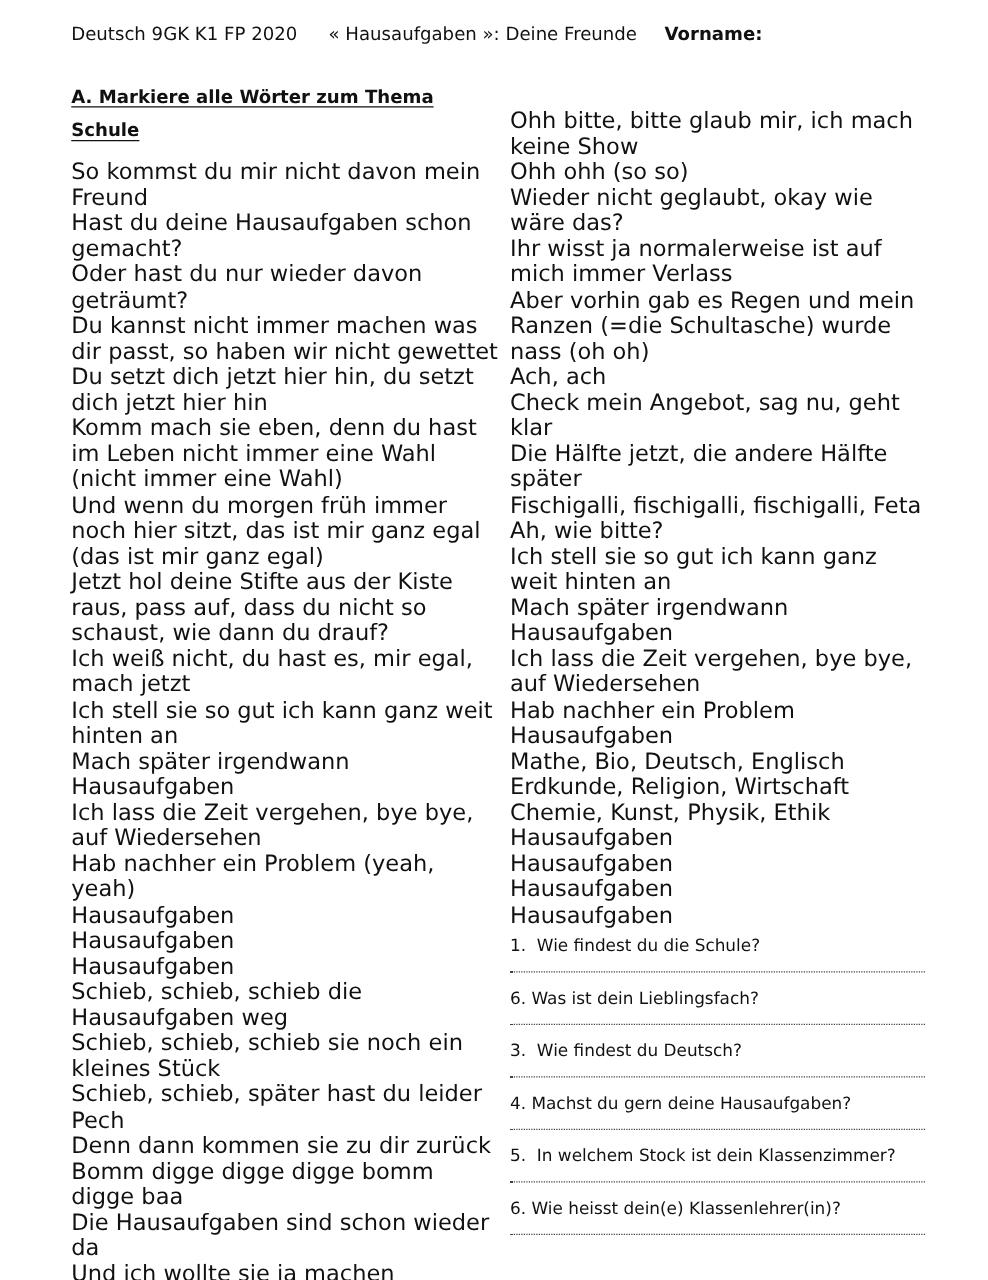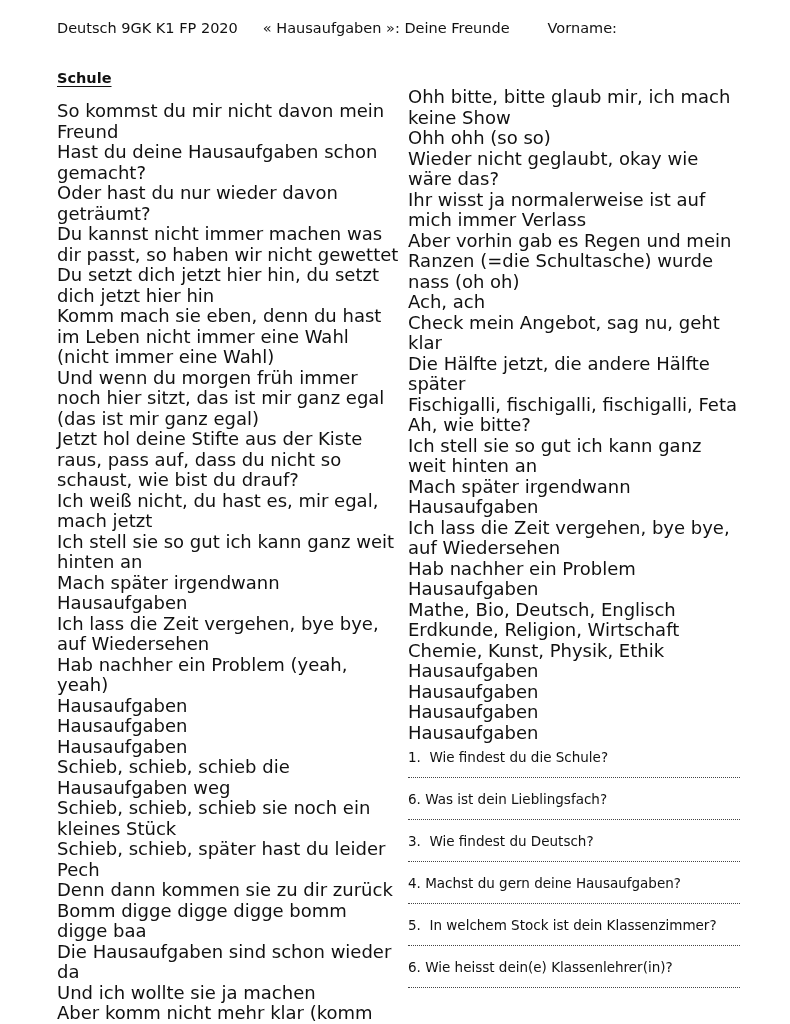--- a/index.html
+++ b/index.html
@@ -21,21 +21,21 @@
     padding: 18px 50px 0 57px;
   }
   .doc-header {
     display: flex;
     align-items: baseline;
     font-size: 14.5px;
     line-height: 20px;
     white-space: pre;
   }
   .doc-header .song-title { margin-left: 25px; }
-  .doc-header .name-label { margin-left: 38px; }
+  .doc-header .name-label { margin-left: 22px; font-weight: bold; }
   .content {
     display: flex;
     margin-top: 27px;
   }
   .col-left {
     width: 345px;
     margin-right: 6px;
     flex: 0 0 auto;
   }
   .col-right {
@@ -81,31 +81,32 @@
   <div class="doc-header">
     <span class="course-code">Deutsch 9GK K1 FP 2020</span>
     <span class="song-title">« Hausaufgaben »: Deine Freunde</span>
     <span class="name-label">Vorname:</span>
   </div>
 
   <div class="content">
 
     <div class="col-left">
       <div class="section-heading">
+        <div>A. Markiere alle Wörter zum Thema</div>
         <div>Schule</div>
       </div>
       <div class="lyrics">
           <div class="lyric-line">So kommst du mir nicht davon mein Freund</div>
           <div class="lyric-line">Hast du deine Hausaufgaben schon gemacht?</div>
           <div class="lyric-line">Oder hast du nur wieder davon geträumt?</div>
           <div class="lyric-line">Du kannst nicht immer machen was dir passt, so haben wir nicht gewettet</div>
           <div class="lyric-line">Du setzt dich jetzt hier hin, du setzt dich jetzt hier hin</div>
           <div class="lyric-line">Komm mach sie eben, denn du hast im Leben nicht immer eine Wahl (nicht immer eine Wahl)</div>
           <div class="lyric-line">Und wenn du morgen früh immer noch hier sitzt, das ist mir ganz egal (das ist mir ganz egal)</div>
-          <div class="lyric-line">Jetzt hol deine Stifte aus der Kiste raus, pass auf, dass du nicht so schaust, wie bist du drauf?</div>
+          <div class="lyric-line">Jetzt hol deine Stifte aus der Kiste raus, pass auf, dass du nicht so schaust, wie dann du drauf?</div>
           <div class="lyric-line">Ich weiß nicht, du hast es, mir egal, mach jetzt</div>
           <div class="lyric-line">Ich stell sie so gut ich kann ganz weit hinten an</div>
           <div class="lyric-line">Mach später irgendwann</div>
           <div class="lyric-line">Hausaufgaben</div>
           <div class="lyric-line">Ich lass die Zeit vergehen, bye bye, auf Wiedersehen</div>
           <div class="lyric-line">Hab nachher ein Problem (yeah, yeah)</div>
           <div class="lyric-line">Hausaufgaben</div>
           <div class="lyric-line">Hausaufgaben</div>
           <div class="lyric-line">Hausaufgaben</div>
           <div class="lyric-line">Schieb, schieb, schieb die Hausaufgaben weg</div>

